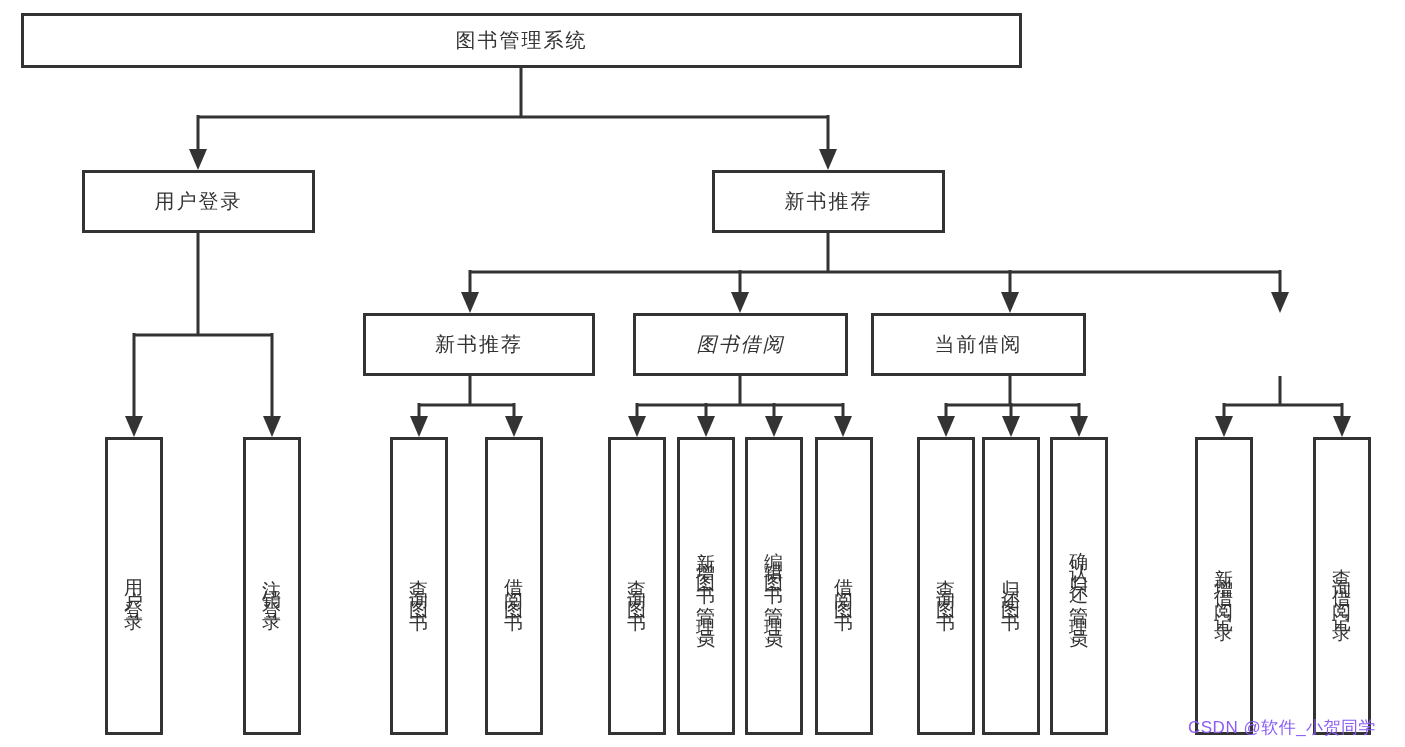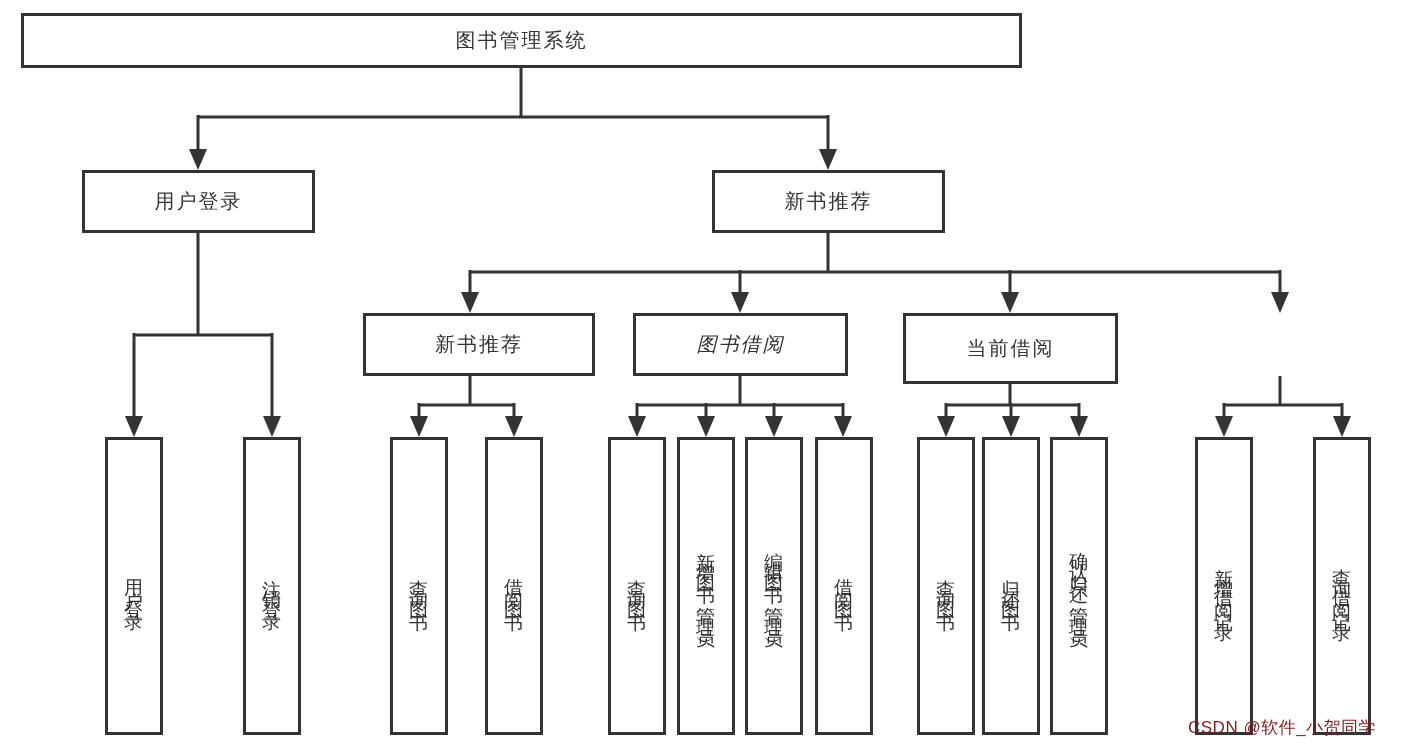--- a/index.html
+++ b/index.html
@@ -13,21 +13,21 @@
     position:absolute;box-sizing:border-box;background:#ffffff;
     border:3px solid #333333;color:#333333;z-index:2;
     display:flex;align-items:center;justify-content:center;
   }
   .hbox{font-size:20px;letter-spacing:2px;white-space:nowrap;}
   .vbox{
     writing-mode:vertical-rl;
     font-size:19px;letter-spacing:11px;line-height:1;
   }
   .watermark{
-    position:absolute;z-index:3;color:#7f1d1d;font-size:17px;
+    position:absolute;z-index:3;color:#8b5cf6;font-size:17px;
     letter-spacing:0.5px;white-space:nowrap;
   }
 </style>
 </head>
 <body>
 
 <div id="canvas">
 
   <svg class="connectors" width="1405" height="747" viewBox="0 0 1405 747">
     <g stroke="#333333" stroke-width="3" fill="none">
@@ -69,21 +69,21 @@
     </g>
   </svg>
 
   <div class="node hbox" style="left:21px;top:13px;width:1001px;height:55px;">图书管理系统</div>
 
   <div class="node hbox" style="left:82px;top:170px;width:233px;height:63px;">用户登录</div>
   <div class="node hbox" style="left:712px;top:170px;width:233px;height:63px;">新书推荐</div>
 
   <div class="node hbox" style="left:363px;top:313px;width:232px;height:63px;">新书推荐</div>
   <div class="node hbox" style="left:633px;top:313px;width:215px;height:63px;font-style:italic;">图书借阅</div>
-  <div class="node hbox" style="left:903px;top:313px;width:215px;height:71px;">当前借阅</div>
+  <div class="node hbox" style="left:871px;top:313px;width:215px;height:63px;">当前借阅</div>
 
   <div class="node vbox" style="left:105px;top:437px;width:58px;height:298px;">用户登录</div>
   <div class="node vbox" style="left:243px;top:437px;width:58px;height:298px;">注销登录</div>
 
   <div class="node vbox" style="left:390px;top:437px;width:58px;height:298px;">查询图书</div>
   <div class="node vbox" style="left:485px;top:437px;width:58px;height:298px;">借阅图书</div>
 
   <div class="node vbox" style="left:608px;top:437px;width:58px;height:298px;">查询图书</div>
   <div class="node vbox" style="left:677px;top:437px;width:58px;height:298px;">新增图书（管理员）</div>
   <div class="node vbox" style="left:745px;top:437px;width:58px;height:298px;">编辑图书（管理员）</div>

